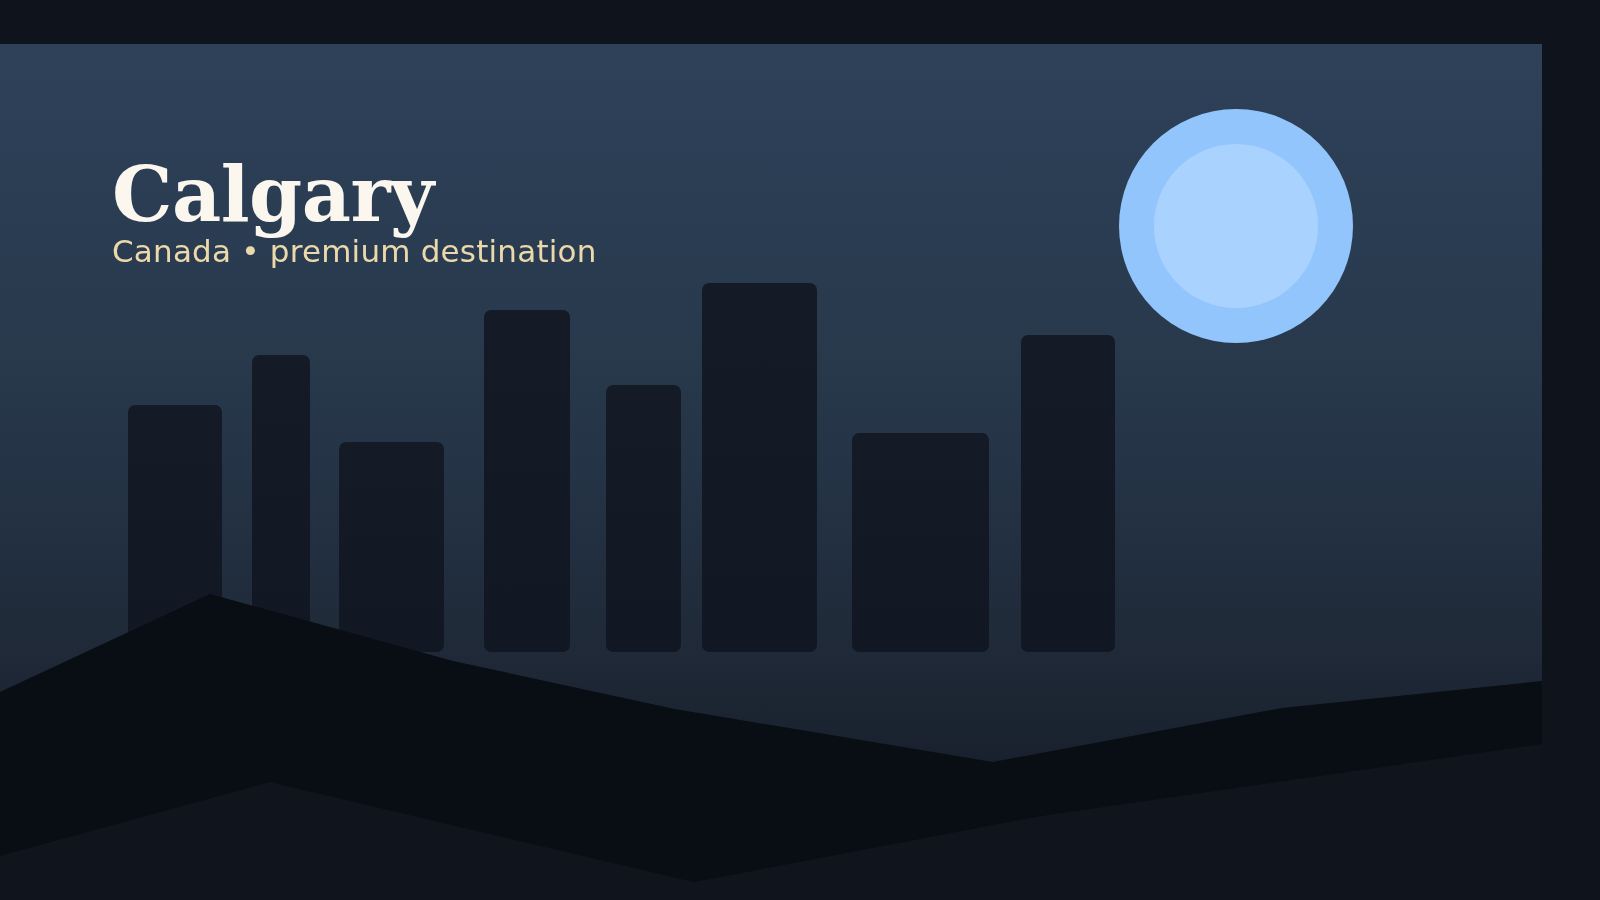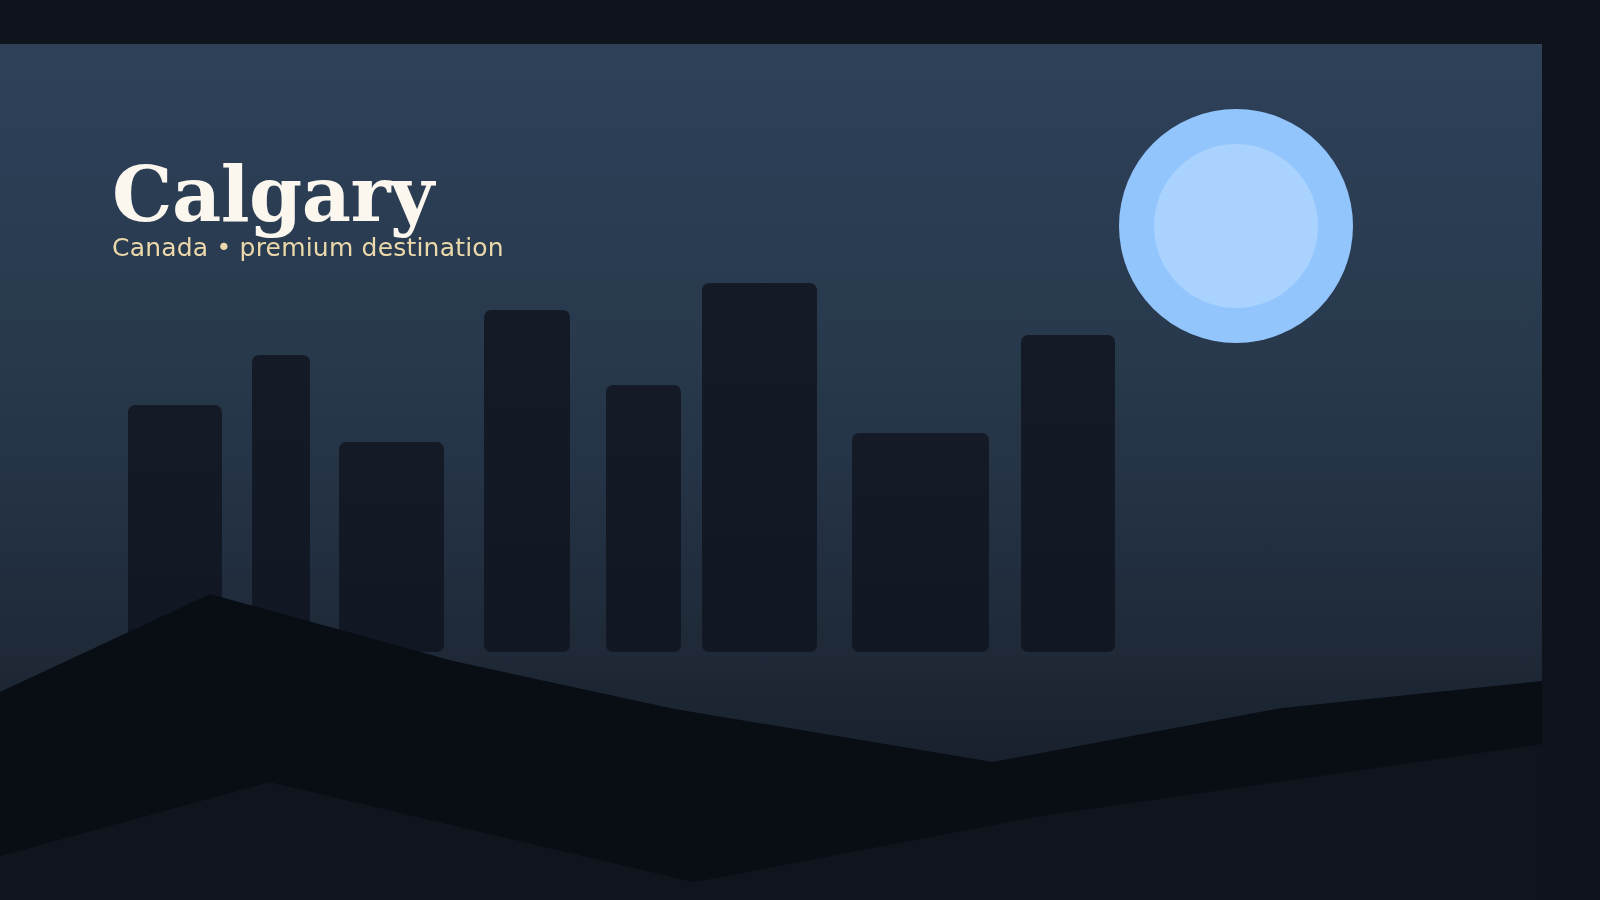--- a/index.html
+++ b/index.html
@@ -78,21 +78,21 @@
     font-size: 76px;
     line-height: 0.92;
     color: #fbf7ef;
     letter-spacing: -0.5px;
   }
   .city-subtitle {
     margin: 0;
     margin-top: 4px;
     font-family: "DejaVu Sans", "Liberation Sans", sans-serif;
     font-weight: 400;
-    font-size: 25px;
+    font-size: 31px;
     line-height: 1.1;
     color: #ecd9ab;
     letter-spacing: 0.2px;
   }
 </style>
 </head>
 <body>
 
 <div id="stage">
 

